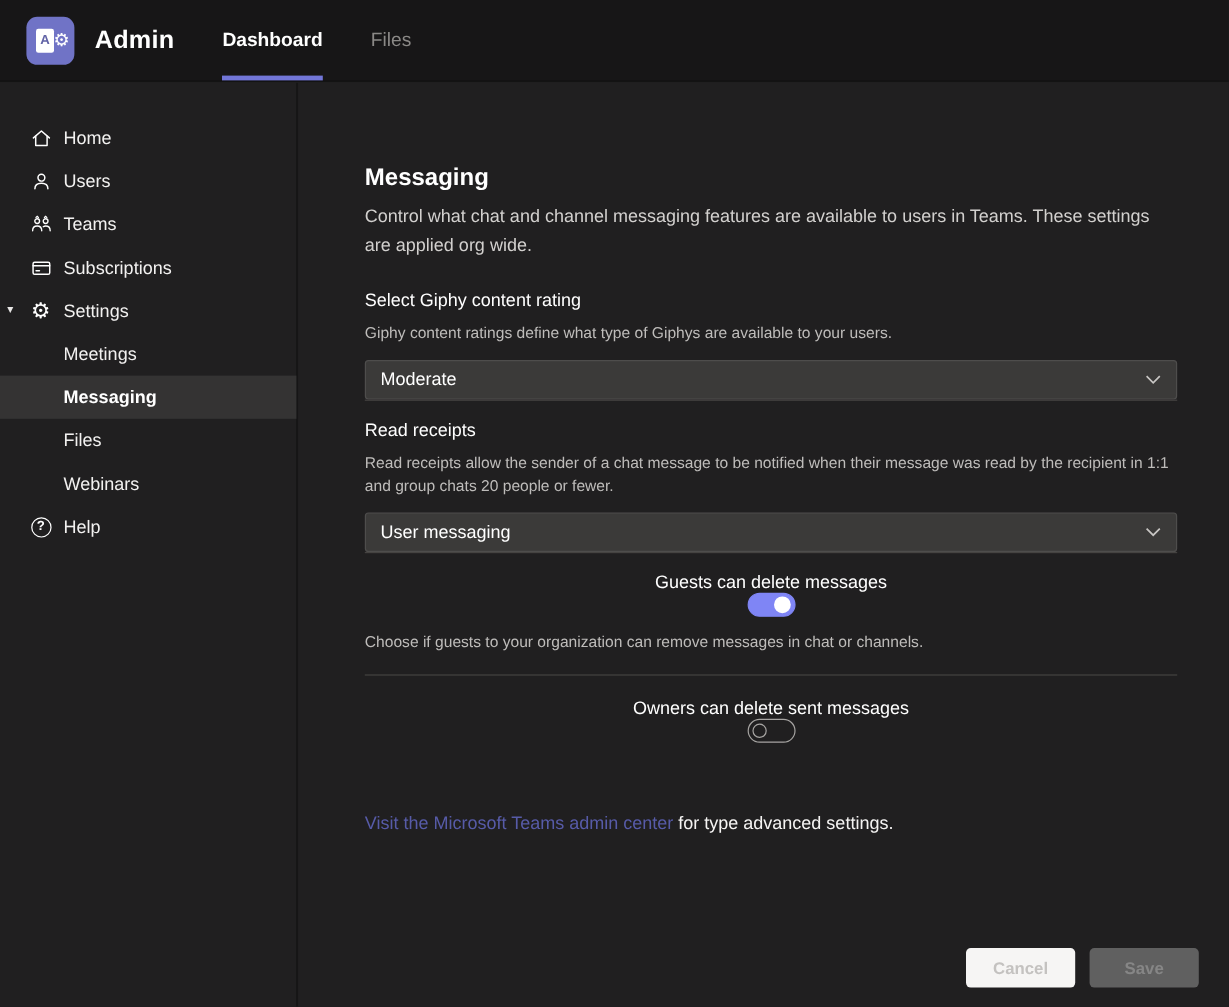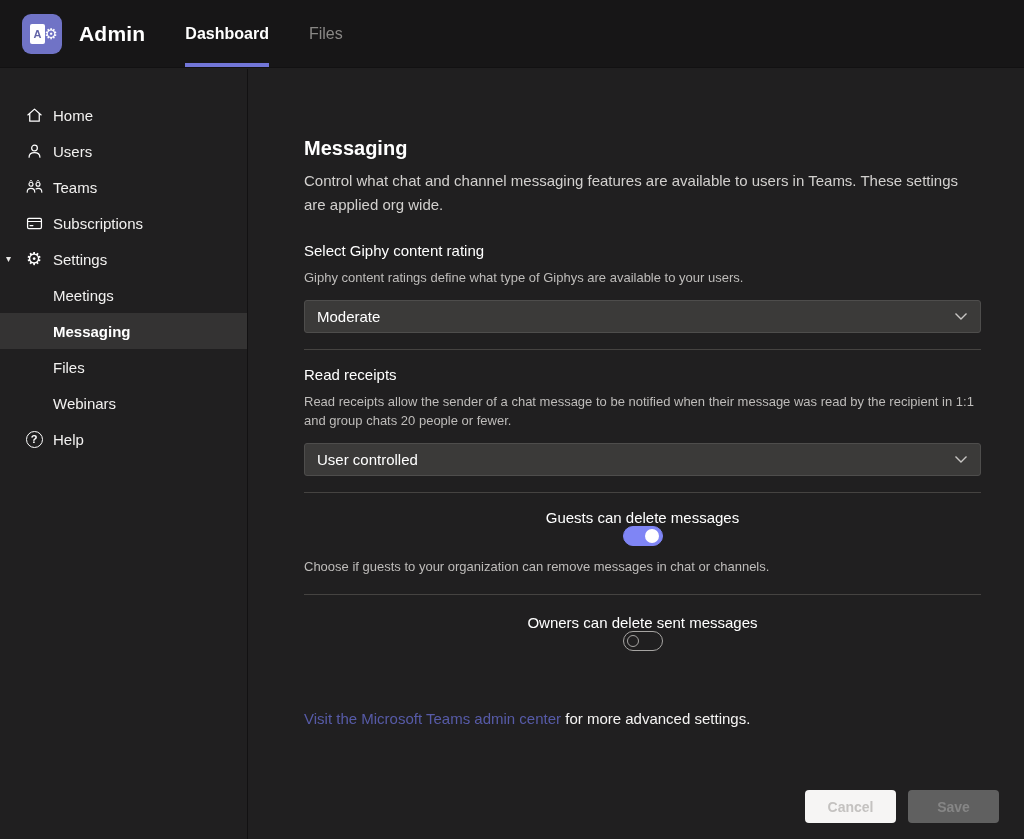--- a/index.html
+++ b/index.html
@@ -81,21 +81,21 @@
   .content { margin: 68px 0 0 55px; width: 677px; }
   .page-title { font-size: 20px; font-weight: bold; margin-bottom: 9px; }
   .page-subtitle { font-size: 15px; line-height: 24px; color: #d2d0ce; margin-bottom: 25px; }
 
   .field-label { font-size: 15px; color: #ffffff; margin-bottom: 9px; }
   .field-desc { font-size: 13px; line-height: 19px; color: #bebcba; margin-bottom: 13px; }
 
   .select {
     height: 33px; width: 100%; background: #3b3a39; border: 1px solid #4e4d4c;
     border-radius: 3px; display: flex; align-items: center;
-    padding: 0 12px; cursor: pointer; margin-bottom: 16px;
+    padding: 0 12px; cursor: pointer; 
   }
   .select-value { flex: 1; font-size: 15px; color: #ffffff; }
   .select-chevron { display: flex; align-items: center; }
 
   .divider { border-top: 1px solid #454341; margin-bottom: 16px; }
 
   .toggle-row {
     display: flex; align-items: center; justify-content: space-between;
     margin-bottom: 11px;
     flex-direction: column;
@@ -237,21 +237,21 @@
           <svg width="14" height="9" viewBox="0 0 14 9" fill="none">
               <path d="M1.5 1.5 L7 7 L12.5 1.5" stroke="#c8c6c4" stroke-width="1.4"></path>
             </svg>
         </span>
       </div>
       <div class="divider"></div>
 
       <div class="field-label">Read receipts</div>
       <div class="field-desc">Read receipts allow the sender of a chat message to be notified when their message was read by the recipient in 1:1 and group chats 20 people or fewer.</div>
       <div class="select">
-        <span class="select-value">User controlled</span>
+        <span class="select-value">User messaging</span>
         <span class="select-chevron">
           <svg width="14" height="9" viewBox="0 0 14 9" fill="none">
               <path d="M1.5 1.5 L7 7 L12.5 1.5" stroke="#c8c6c4" stroke-width="1.4"></path>
             </svg>
         </span>
       </div>
       <div class="divider"></div>
 
       <div class="toggle-row">
         <span class="toggle-label">Guests can delete messages</span>
@@ -263,21 +263,21 @@
       <div class="divider toggle-divider"></div>
 
       <div class="toggle-row">
         <span class="toggle-label">Owners can delete sent messages</span>
         <div class="toggle">
           <div class="knob"></div>
         </div>
       </div>
 
       <p class="advanced">
-        <a>Visit the Microsoft Teams admin center</a><span> for more advanced settings.</span>
+        <a>Visit the Microsoft Teams admin center</a><span> for type advanced settings.</span>
       </p>
     </div>
 
     <div class="footer-actions">
       <button class="btn btn-cancel">Cancel</button>
       <button class="btn btn-save">Save</button>
     </div>
   </div>
 
 </div>

